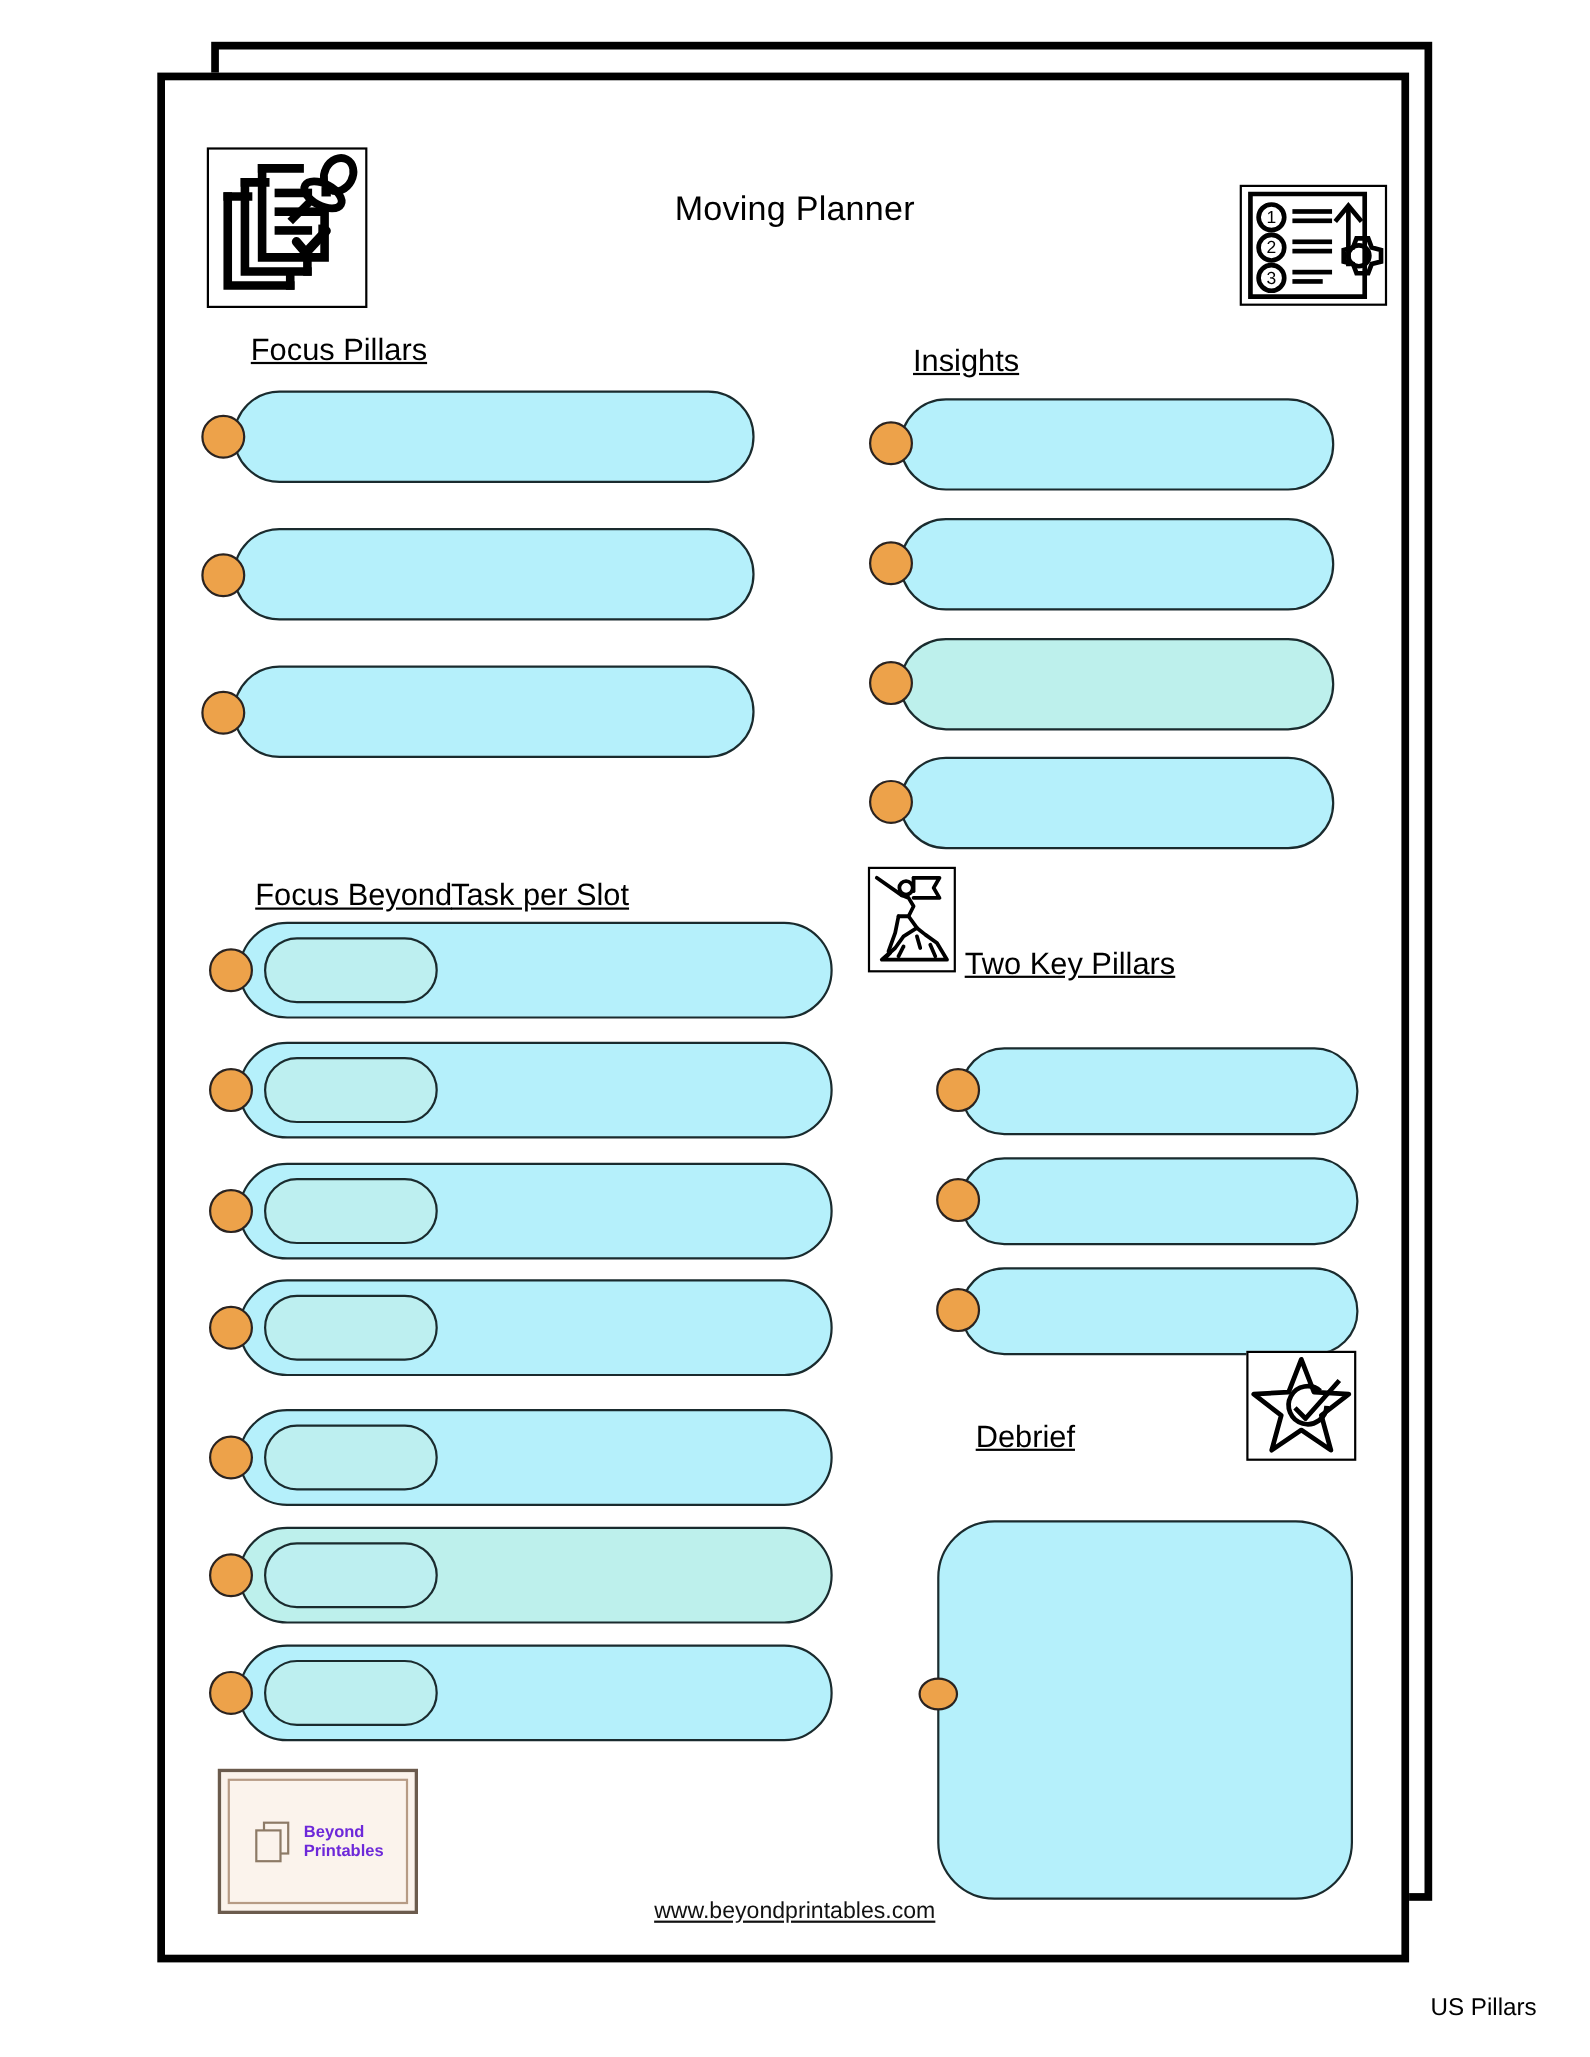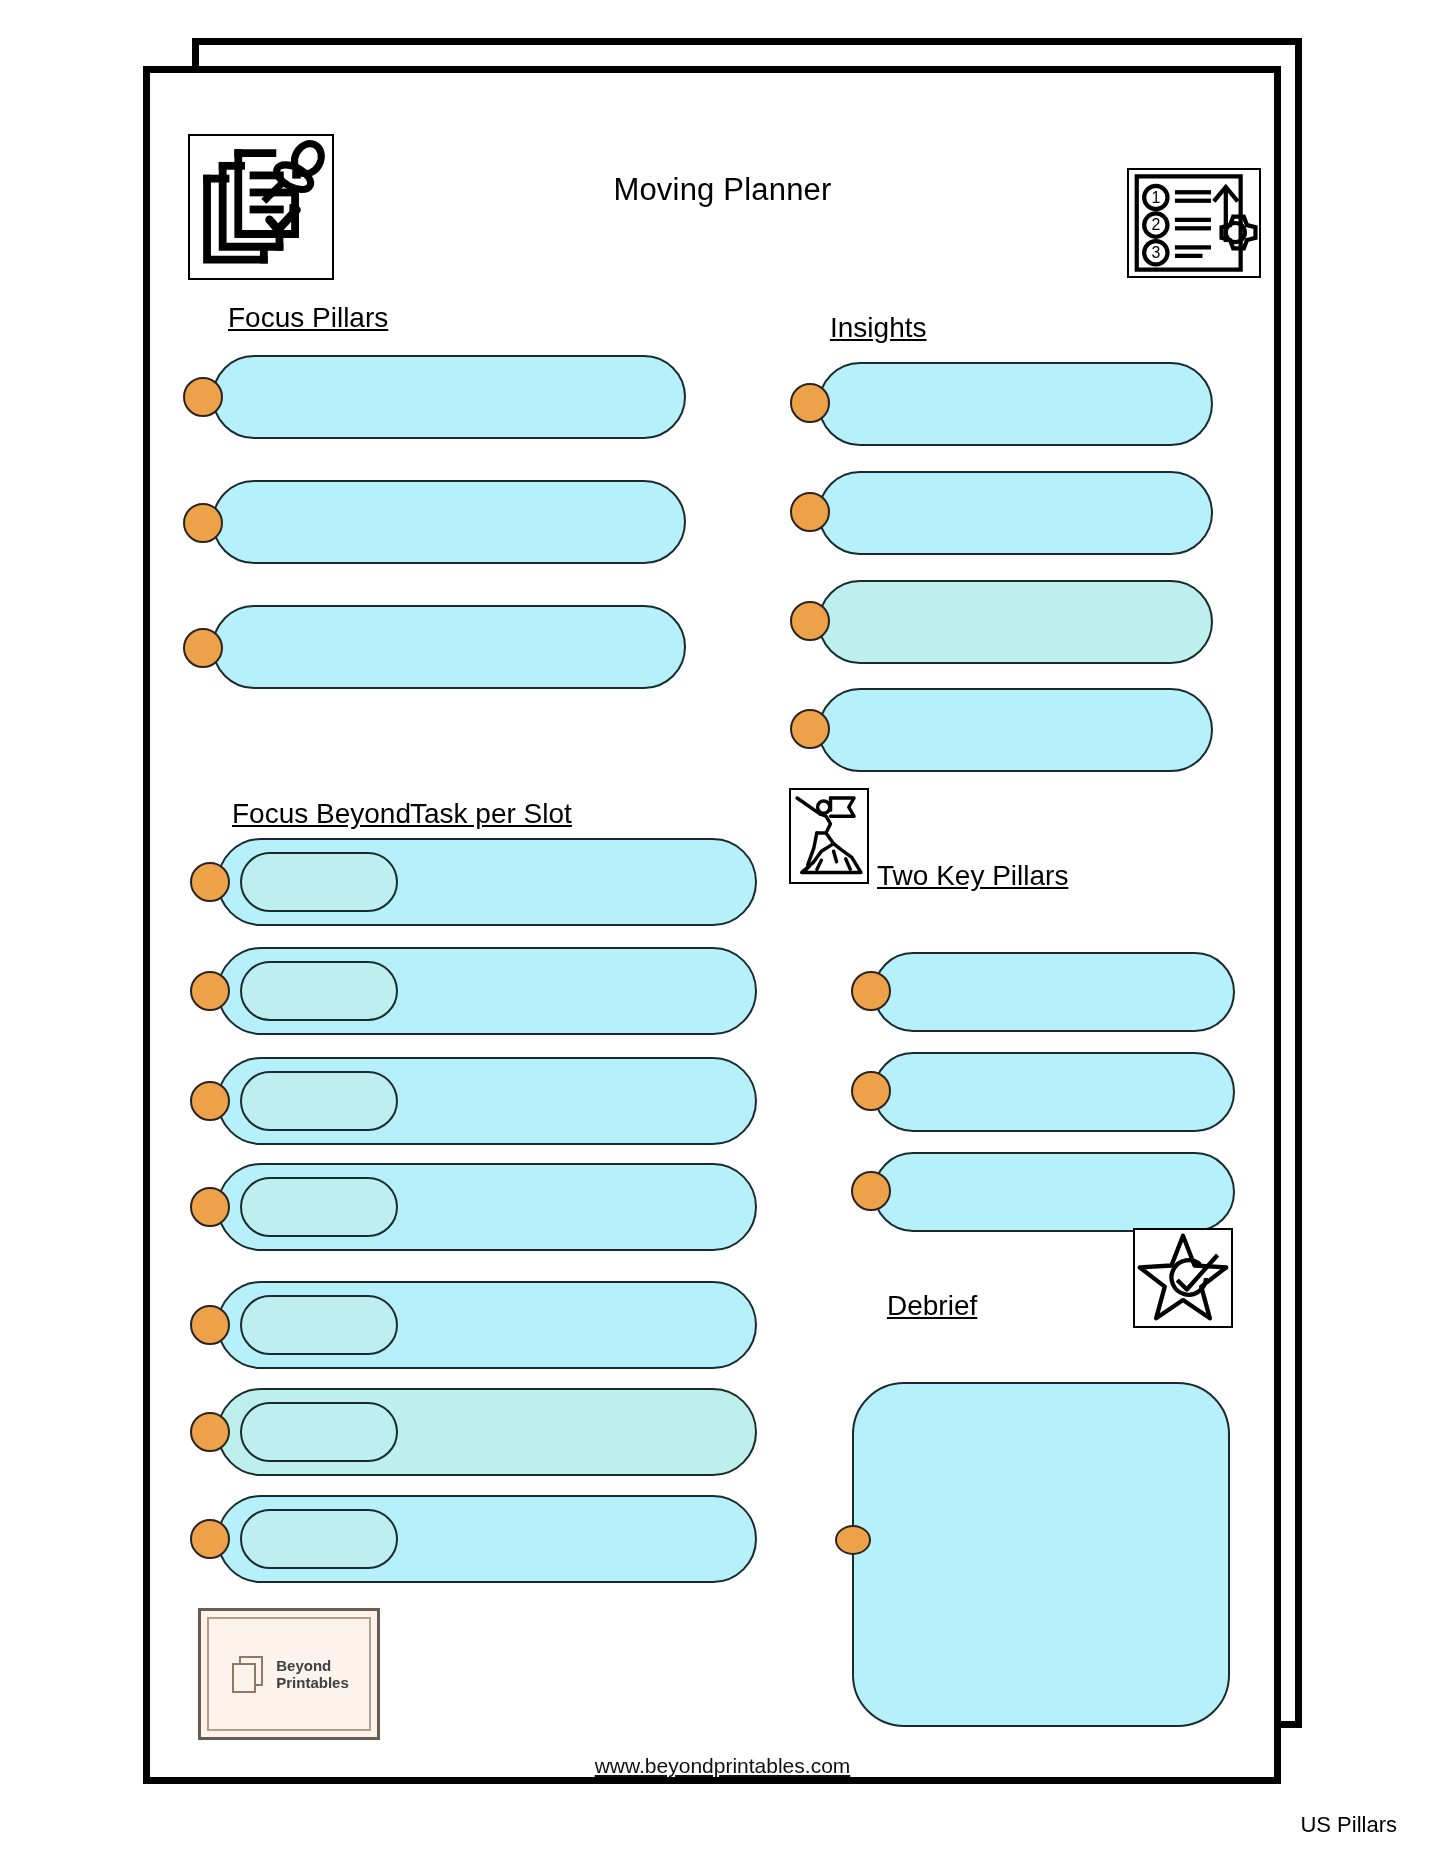--- a/index.html
+++ b/index.html
@@ -131,33 +131,32 @@
     box-sizing: border-box;
     display: flex;
     align-items: center;
     justify-content: center;
     gap: 7px;
   }
   .brand-mark { width: 40px; height: 42px; flex: 0 0 auto; }
   .brand-text {
     font-size: 15px;
     line-height: 1.14;
-    color: #404040;
+    color: #6d28d9;
     font-weight: bold;
     white-space: nowrap;
   }
   .site-url {
     position: absolute;
     left: 0;
     top: 1726px;
     width: 1445px;
     text-align: center;
     font-size: 21px;
     color: #111111;
-    margin-top: 28px;
   }
   .site-url span { text-decoration: underline; }
   .paper-size {
     position: absolute;
     right: 48px;
     top: 1812px;
     font-size: 22px;
   }
 </style>
 </head>

